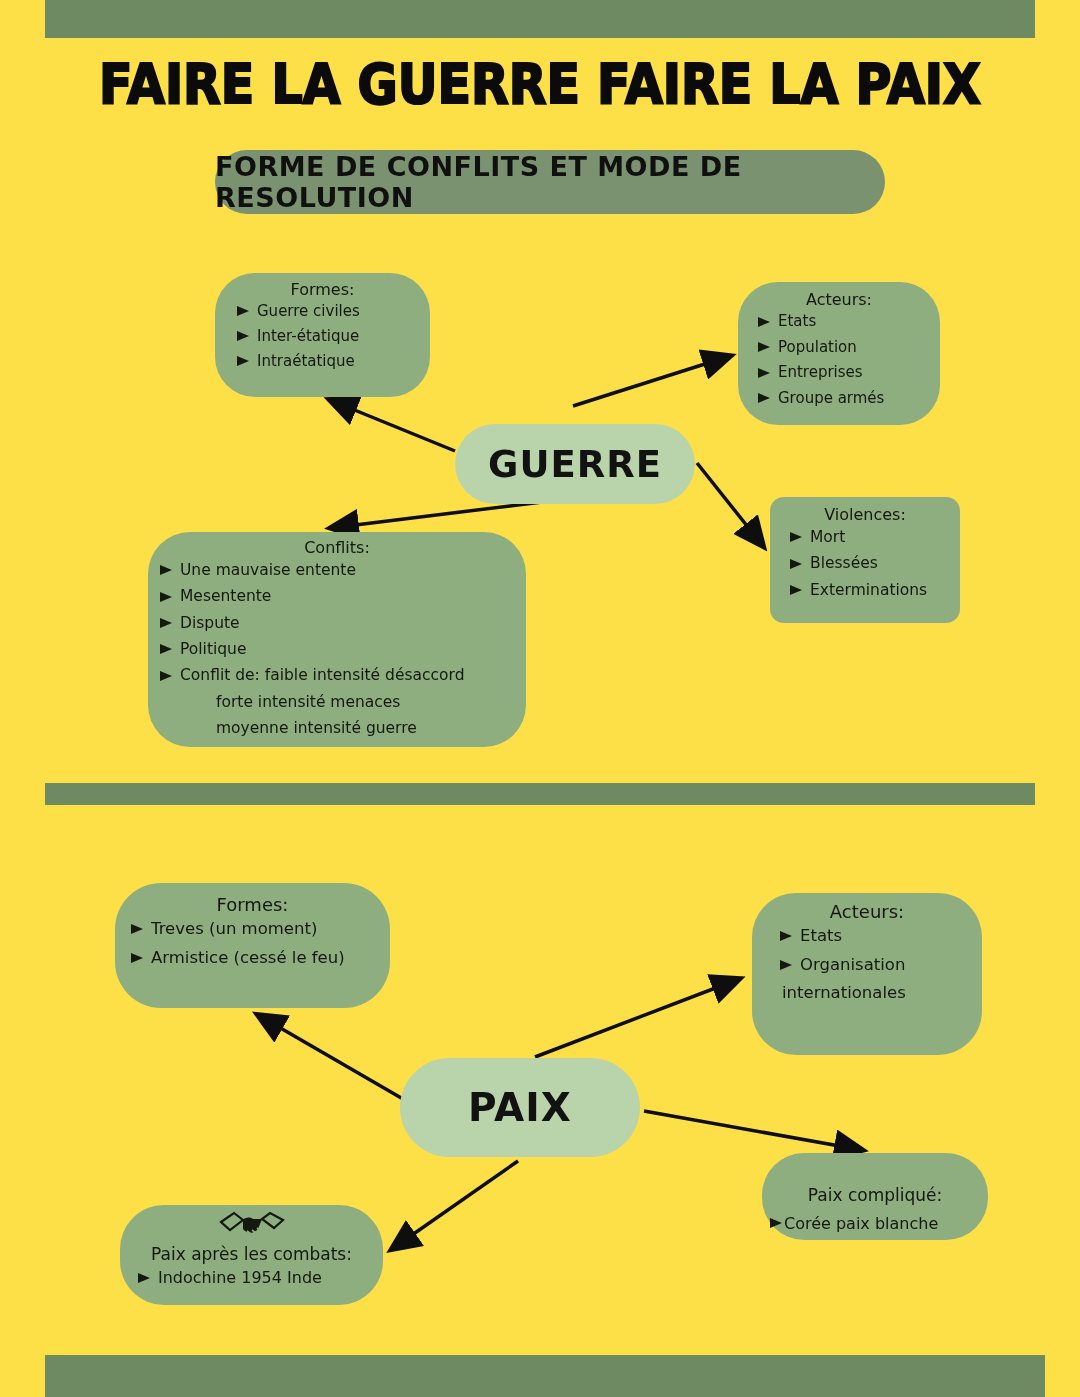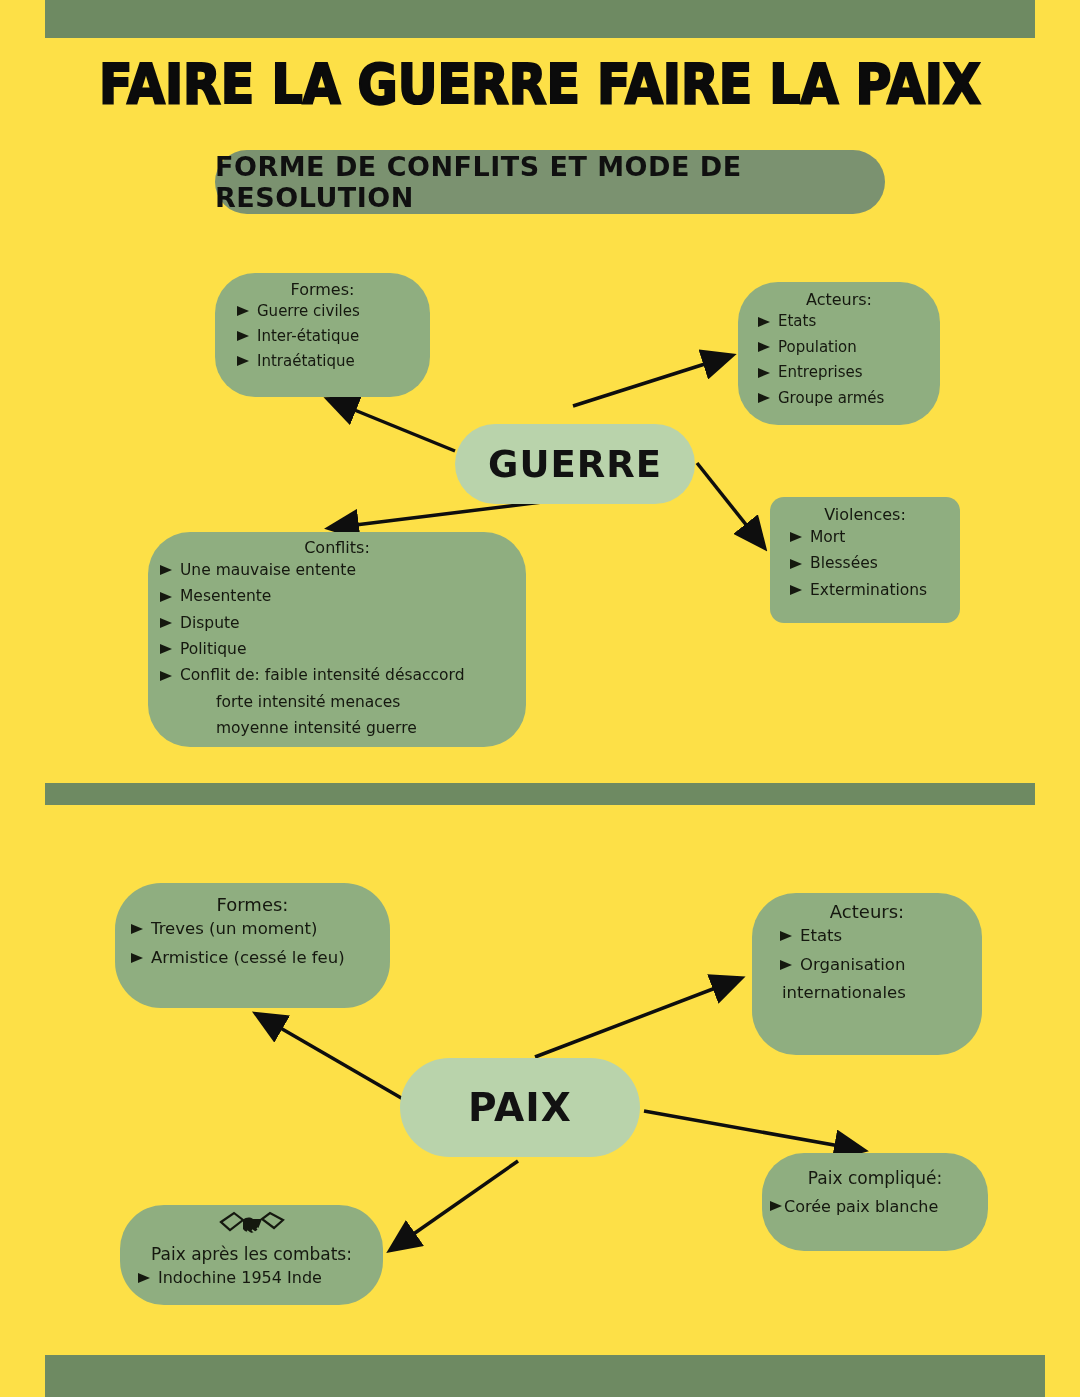--- a/index.html
+++ b/index.html
@@ -84,21 +84,21 @@
   .box-formes-p{left:115px;top:883px;width:275px;height:125px;border-radius:46px;font-size:16.5px;padding-top:11px;}
   .box-formes-p .box-title{font-size:18px;}
   .box-formes-p .item{padding-left:16px;line-height:1.75;}
 
   .box-acteurs-p{left:752px;top:893px;width:230px;height:162px;border-radius:44px;font-size:16.5px;padding-top:8px;}
   .box-acteurs-p .box-title{font-size:18px;}
   .box-acteurs-p .item{padding-left:28px;line-height:1.75;}
   .box-acteurs-p .cont{padding-left:30px;line-height:1.6;}
   .box-acteurs-p .cont.big{font-size:19px;}
 
-  .box-compliquee{left:762px;top:1153px;width:226px;height:98px;border-radius:42px;font-size:16px;padding-top:11px;}
+  .box-compliquee{left:762px;top:1153px;width:226px;height:87px;border-radius:42px;font-size:16px;padding-top:28px;}
   .box-compliquee .box-title{font-size:17px;line-height:1.7;}
   .box-compliquee .item{padding-left:8px;line-height:1.7;}
   .box-compliquee .bullet{margin-right:2px;}
 
   .box-apres{left:120px;top:1205px;width:263px;height:100px;border-radius:44px;font-size:16px;padding-top:4px;}
   .box-apres .icon-wrap{display:flex;justify-content:center;height:34px;}
   .box-apres .box-title{font-size:17px;line-height:1.3;}
   .box-apres .item{padding-left:18px;line-height:1.6;}
 
   svg.connectors{

